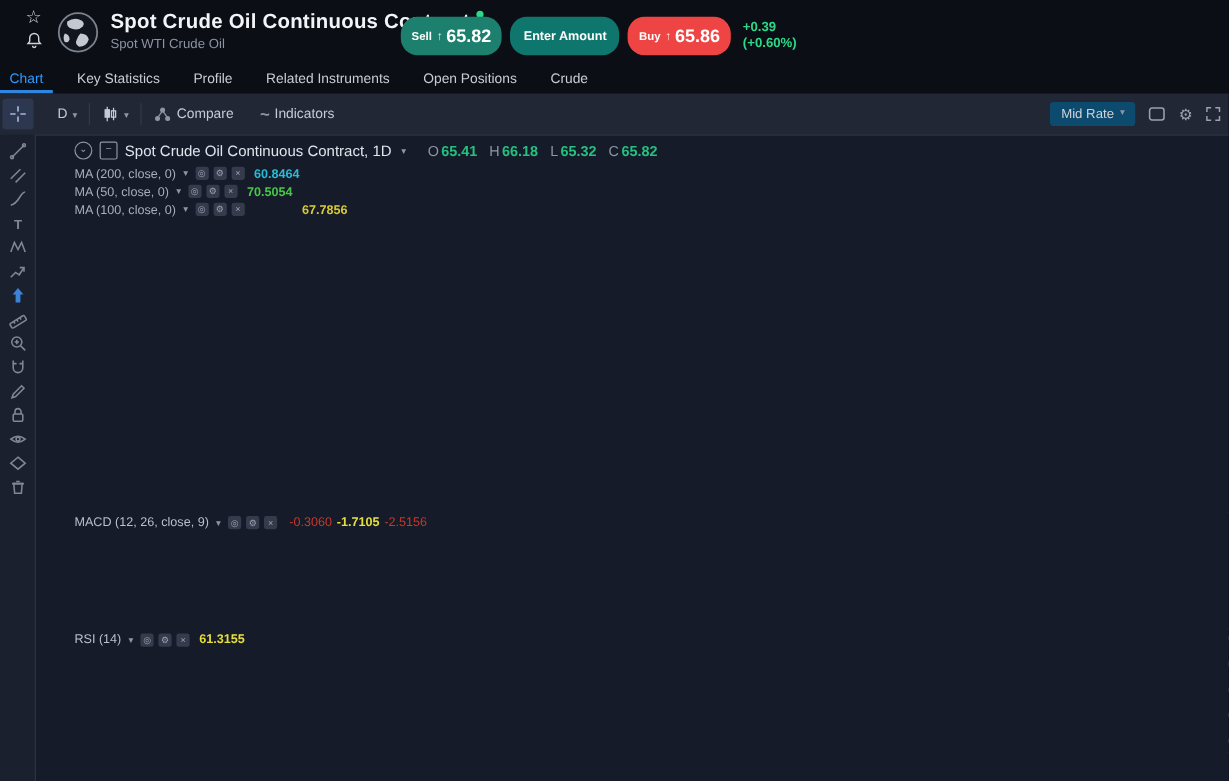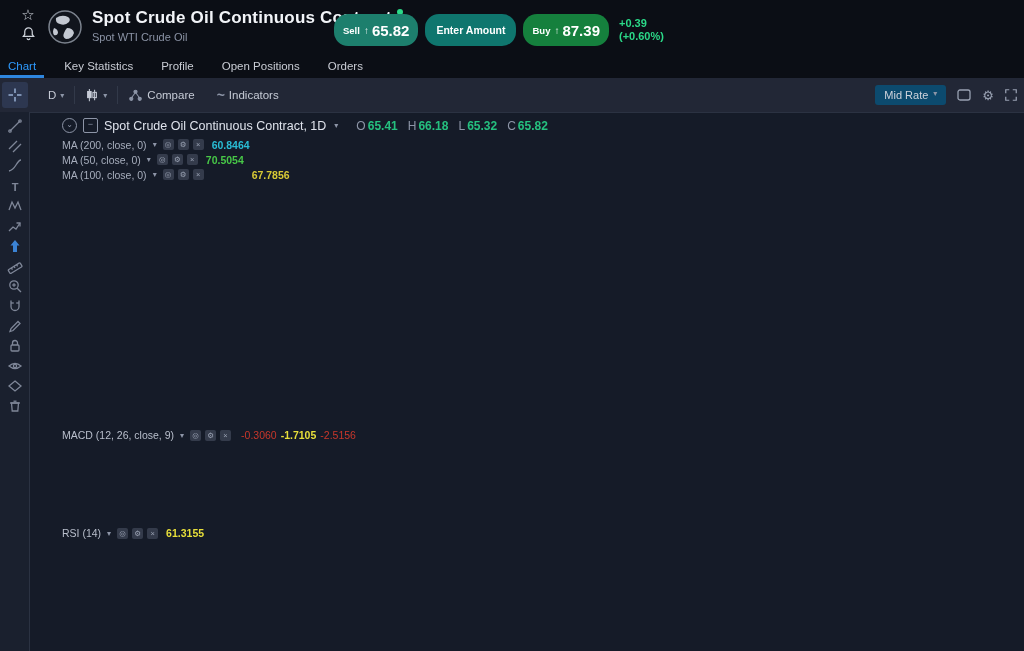--- a/index.html
+++ b/index.html
@@ -535,38 +535,39 @@
       <div class="title"><span>Spot Crude Oil Continuous Contract</span><span class="dot" style="background: rgb(43, 217, 136);"></span></div>
       <div class="subtitle">Spot WTI Crude Oil</div>
     </div>
     <div class="trade">
       <div class="btn btn-sell" style="background: rgb(29, 127, 109);">
         <span class="side-label">Sell</span>
         <span class="side-arrow">↑</span>
         <span class="side-price">65.82</span>
       </div>
       <div class="btn btn-amount">Enter Amount</div>
-      <div class="btn btn-buy" style="background: #15803d;">
+      <div class="btn btn-buy" style="background: #ef4444;">
         <span class="side-label">Buy</span>
         <span class="side-arrow">↑</span>
-        <span class="side-price">87.39</span>
+        <span class="side-price">65.86</span>
       </div>
       <div class="chg" style="color: rgb(43, 217, 136);">
         <div>+0.39</div>
         <div>(+0.60%)</div>
       </div>
     </div>
   </div>
 
   <div class="tabs">
     <div class="tab active">Chart</div>
     <div class="tab">Key Statistics</div>
     <div class="tab">Profile</div>
+    <div class="tab">Related Instruments</div>
     <div class="tab">Open Positions</div>
-    <div class="tab">Orders</div>
+    <div class="tab">Crude</div>
   </div>
 
   <div class="module">
     <div class="tbar">
       <div class="crosshair-btn">
         <svg width="16" height="16" viewBox="0 0 16 16" style="stroke:#9fb8dc;stroke-width:1.4">
           <line x1="8" y1="1.5" x2="8" y2="6"></line>
             <line x1="8" y1="10" x2="8" y2="14.5"></line>
           <line x1="1.5" y1="8" x2="6" y2="8"></line>
             <line x1="10" y1="8" x2="14.5" y2="8"></line>

